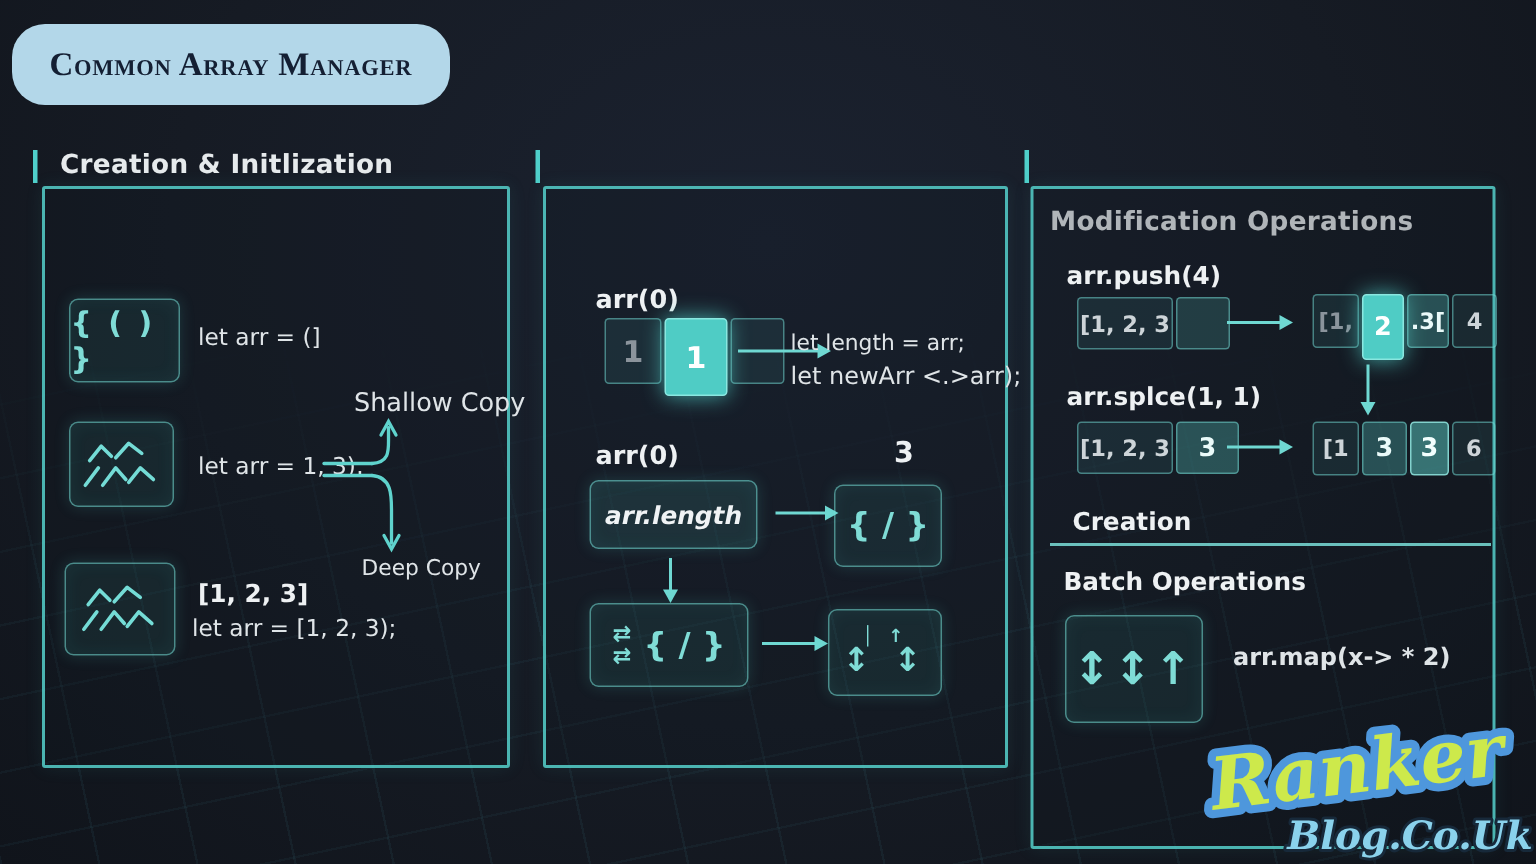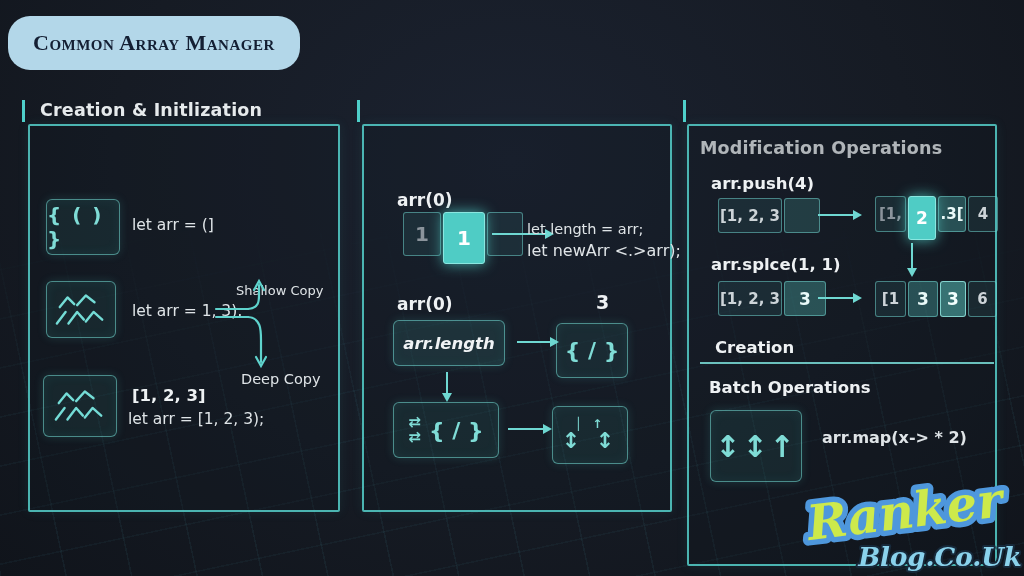--- a/index.html
+++ b/index.html
@@ -98,21 +98,21 @@
     <svg width="54" height="36" viewBox="0 0 56 36" fill="none" stroke="#74dcd6" stroke-width="2.5" stroke-linecap="round" stroke-linejoin="round">
       <polyline points="6,15 14,5 21,12"></polyline>
         <polyline points="24,13 33,3 42,10"></polyline>
       <polyline points="3,32 12,20"></polyline>
         <polyline points="15,32 24,20 31,28"></polyline>
         <polyline points="33,30 41,20 50,28"></polyline>
     </svg>
   </div>
   <div class="codetext" style="left:132px; top:302px;">let arr = 1, 3):</div>
 
-  <div class="codetext" style="left:236px; top:259px; font-size:13px;margin-top:24px;">Shallow Copy</div>
+  <div class="codetext" style="left:236px; top:259px; font-size:17px;">Shallow Copy</div>
   <div class="codetext" style="left:241px; top:371px; font-size:14.5px;">Deep Copy</div>
   <svg class="abs" style="left:214px; top:278px;" width="64" height="92" viewBox="0 0 64 92" fill="none" stroke="#5fd3cd" stroke-width="2.2" stroke-linecap="round">
     <path d="M2,31 H34"></path>
       <path d="M2,39 H34"></path>
     <path d="M34,31 C46,30 45,22 45,14 L45,7"></path>
       <path d="M40,12 L45,3 L50,12"></path>
     <path d="M34,39 C47,40 47,52 47,62 L47,84"></path>
       <path d="M42,79 L47,88 L52,79"></path>
   </svg>
 

